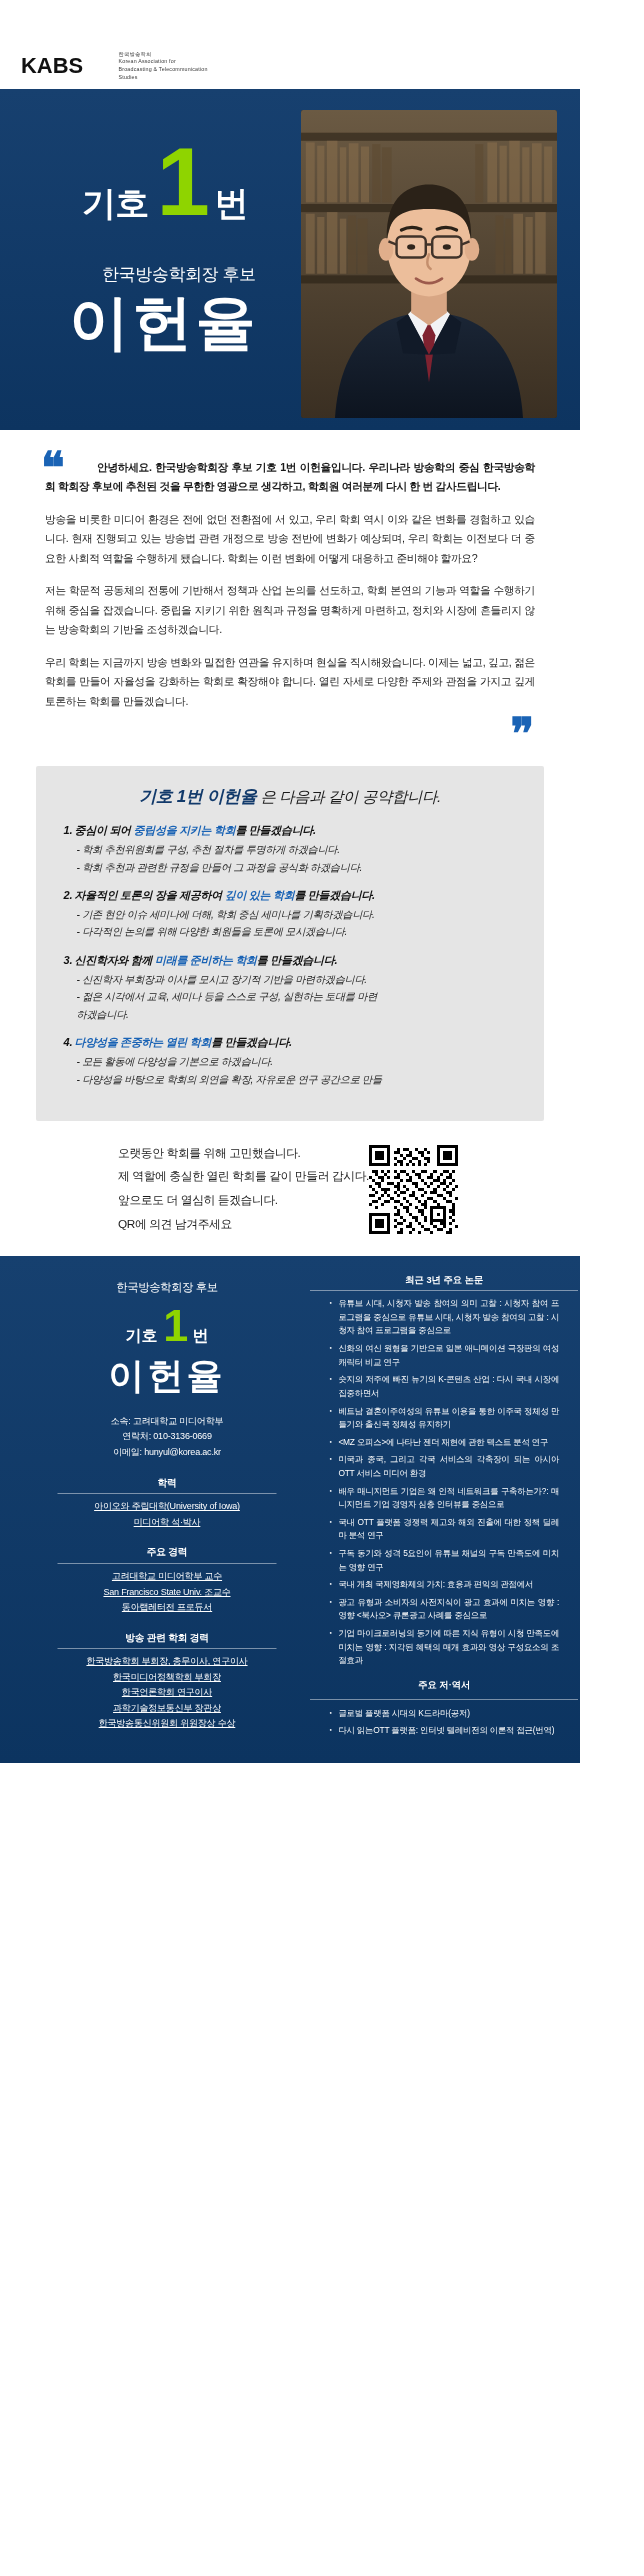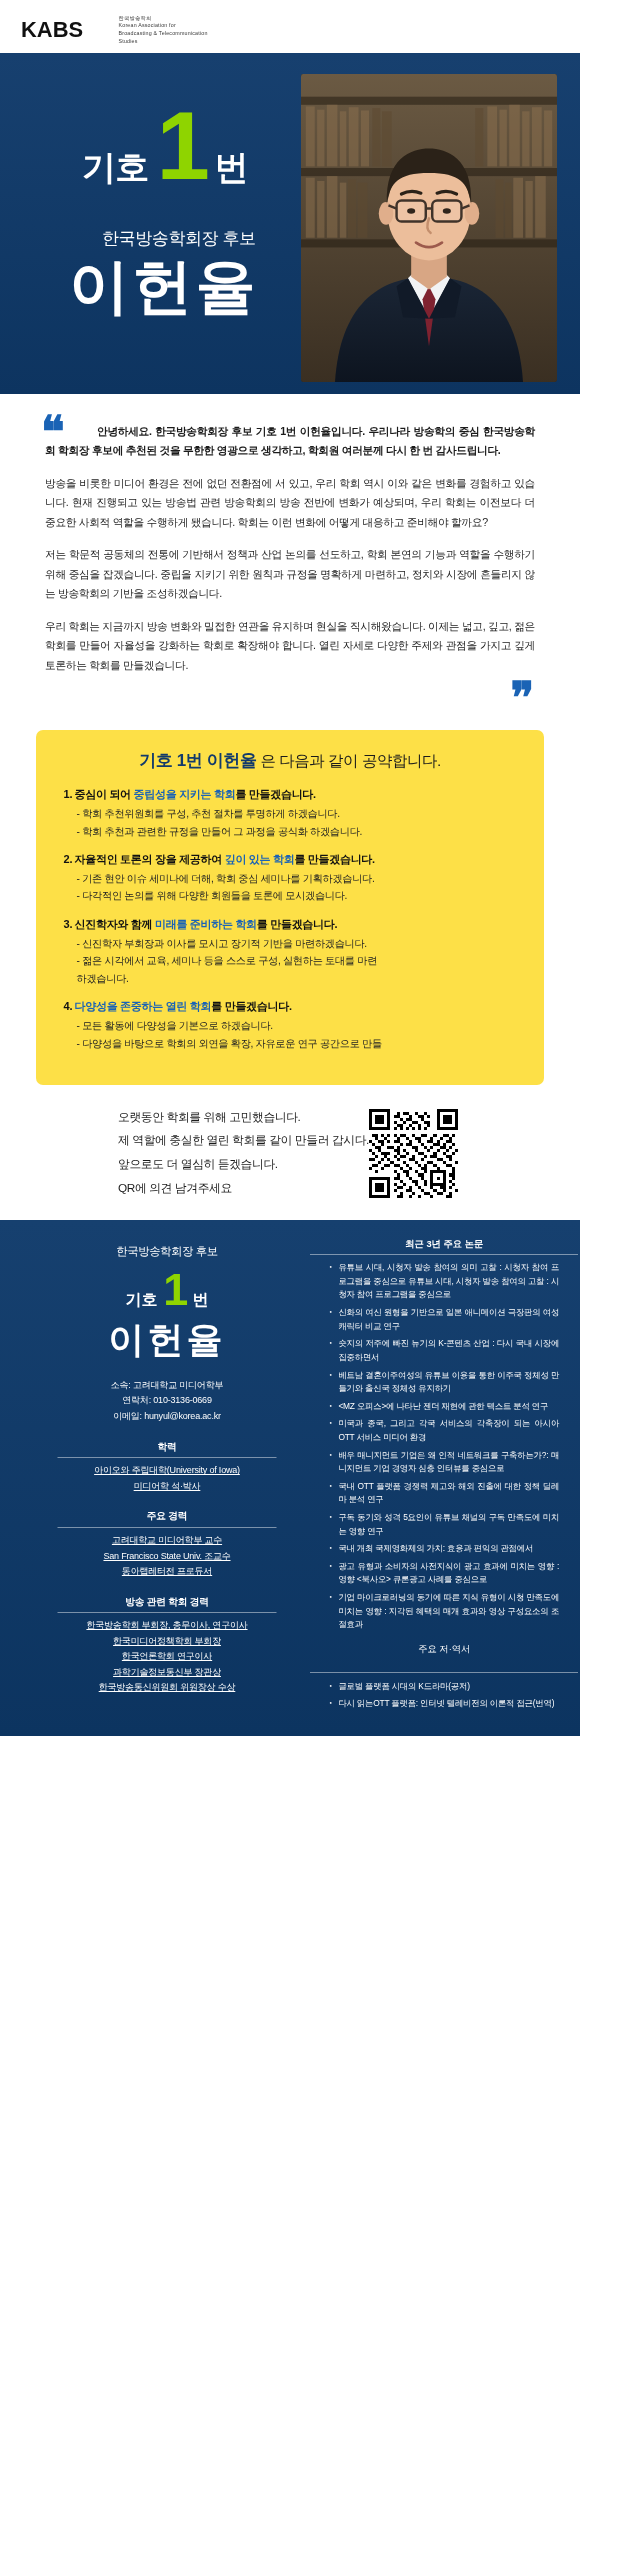--- a/index.html
+++ b/index.html
@@ -3,21 +3,21 @@
 <meta charset="utf-8">
 <style>
   * { box-sizing: border-box; }
   html, body { margin: 0; padding: 0; }
   body {
     width: 644px;
     background: #ffffff;
     font-family: "Liberation Sans", sans-serif;
     color: #1b1b1b;
   }
-  .page { width: 580px; position: relative; }
+  .page { width: 580px; position: relative; margin-top: 36px; }
 
   
   .header {
     padding: 14.6px 21px 8px 21px;
     display: flex;
     align-items: flex-start;
   }
   .logo-block { display: flex; align-items: center; gap: 6.5px; }
   .logo-mark { display: block; }
   .logo-sub {
@@ -116,23 +116,24 @@
     line-height: 1.82;
     letter-spacing: -0.3px;
     margin: 0 0 13px 0;
     text-align: justify;
   }
   .stmt-p.first { text-indent: 52px; font-weight: bold; }
 
   
   .pledge {
     margin: 8px 36px 0 36px;
-    background: #fde047;
-    border-radius: 7px;
+    background: #e5e5e5;
+    border-radius: 2px;
     padding: 19.5px 27.6px 21px 27.6px;
+    font-style: italic;
   }
   .pledge-title {
     text-align: center;
     font-size: 15.4px;
     margin-bottom: 14.6px;
     letter-spacing: -0.4px;
   }
   .pledge-title .big { font-weight: bold; font-size: 17px; color: #123a6b; }
   .pledge-list { list-style: none; margin: 0; padding: 0; }
   .pledge-item { margin-bottom: 12px; }
@@ -251,23 +252,23 @@
   .bullets li::before {
     content: "●";
     position: absolute;
     left: 0; top: 0;
     font-size: 4px;
     line-height: 2.9;
   }
   .bot-right .bot-sec2-title {
     text-align: center;
     font-size: 9.3px;
-    font-weight: normal;
+    font-weight: bold;
     margin-top: 11.4px;
-    padding-bottom: 17px;
+    padding-bottom: 8px;
     margin-bottom: 6.5px;
     position: relative;
   }
   .bot-right .bot-sec2-title::after {
     content: "";
     position: absolute;
     left: 50%; bottom: 0;
     transform: translateX(-50%);
     width: 268px; height: 0.8px;
     background: rgba(255,255,255,.45);
@@ -385,21 +386,21 @@
 
         <path d="M158 178 q-5 14 2 18" stroke="#c48f6d" stroke-width="3" fill="none" stroke-linecap="round"></path>
         <path d="M142 208 q16 11 32 0" stroke="#9c5a4c" stroke-width="3.4" fill="none" stroke-linecap="round"></path>
       </svg>
     </div>
   </div>
 
   <div class="statement">
     <div class="quote-open">❝</div>
     <p class="stmt-p first">안녕하세요. 한국방송학회장 후보 기호 1번 이헌율입니다. 우리나라 방송학의 중심 한국방송학회 학회장 후보에 추천된 것을 무한한 영광으로 생각하고, 학회원 여러분께 다시 한 번 감사드립니다.</p>
-    <p class="stmt-p">방송을 비롯한 미디어 환경은 전에 없던 전환점에 서 있고, 우리 학회 역시 이와 같은 변화를 경험하고 있습니다. 현재 진행되고 있는 방송법 관련 방송학회의 방송 전반에 변화가 예상되며, 우리 학회는 이전보다 더 중요한 사회적 역할을 수행하게 됐습니다. 학회는 이런 변화에 어떻게 대응하고 준비해야 할까요?</p>
+    <p class="stmt-p">방송을 비롯한 미디어 환경은 전에 없던 전환점에 서 있고, 우리 학회 역시 이와 같은 변화를 경험하고 있습니다. 현재 진행되고 있는 방송법 관련 개정으로 방송 전반에 변화가 예상되며, 우리 학회는 이전보다 더 중요한 사회적 역할을 수행하게 됐습니다. 학회는 이런 변화에 어떻게 대응하고 준비해야 할까요?</p>
     <p class="stmt-p">저는 학문적 공동체의 전통에 기반해서 정책과 산업 논의를 선도하고, 학회 본연의 기능과 역할을 수행하기 위해 중심을 잡겠습니다. 중립을 지키기 위한 원칙과 규정을 명확하게 마련하고, 정치와 시장에 흔들리지 않는 방송학회의 기반을 조성하겠습니다.</p>
     <p class="stmt-p">우리 학회는 지금까지 방송 변화와 밀접한 연관을 유지하며 현실을 직시해왔습니다. 이제는 넓고, 깊고, 젊은 학회를 만들어 자율성을 강화하는 학회로 확장해야 합니다. 열린 자세로 다양한 주제와 관점을 가지고 깊게 토론하는 학회를 만들겠습니다.</p>
     <div class="quote-close">❞</div>
   </div>
 
   <div class="pledge">
     <div class="pledge-title">
       <span class="big">기호 1번 이헌율</span>
       <span>은 다음과 같이 공약합니다.</span>
     </div>

